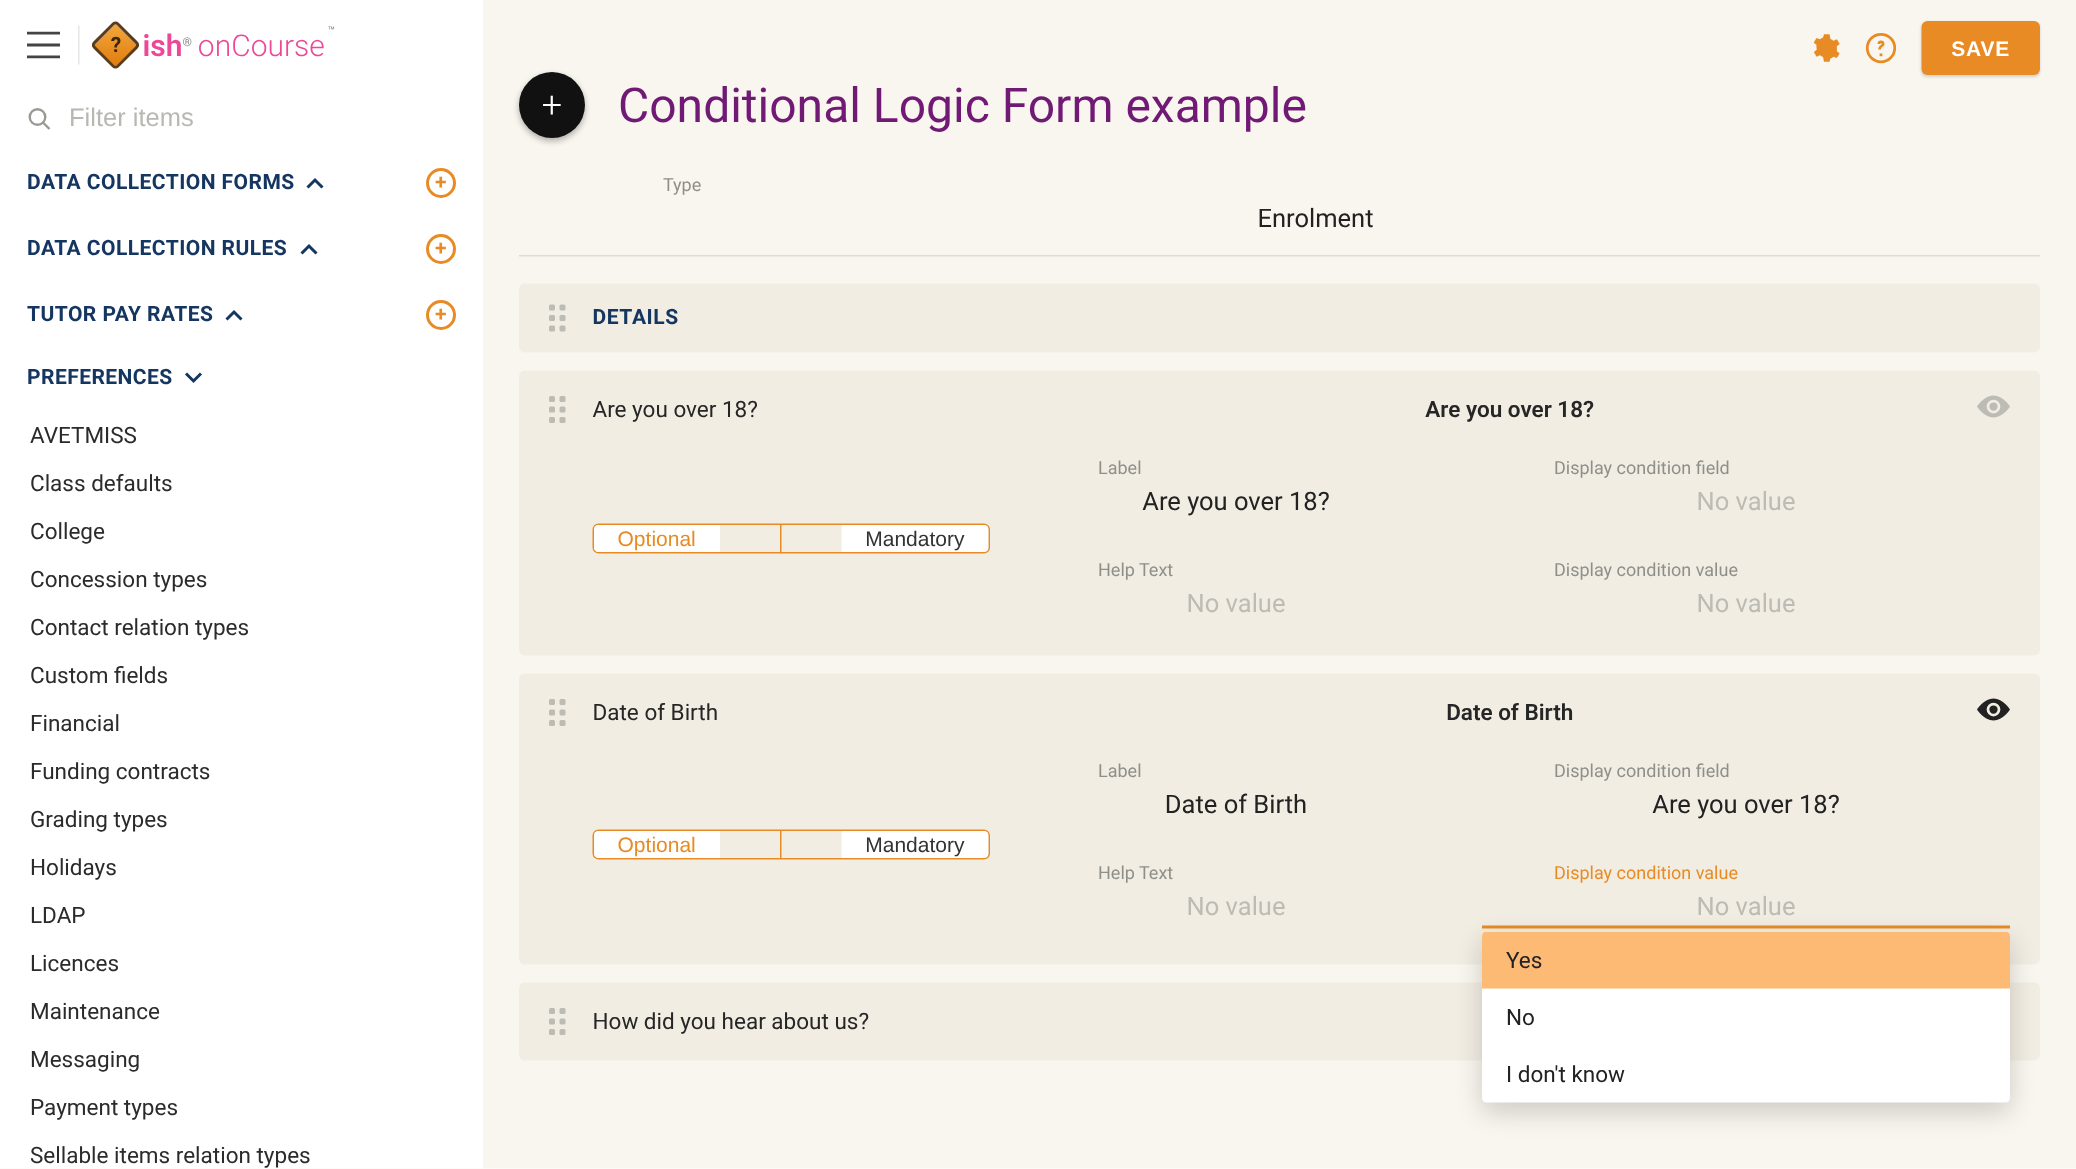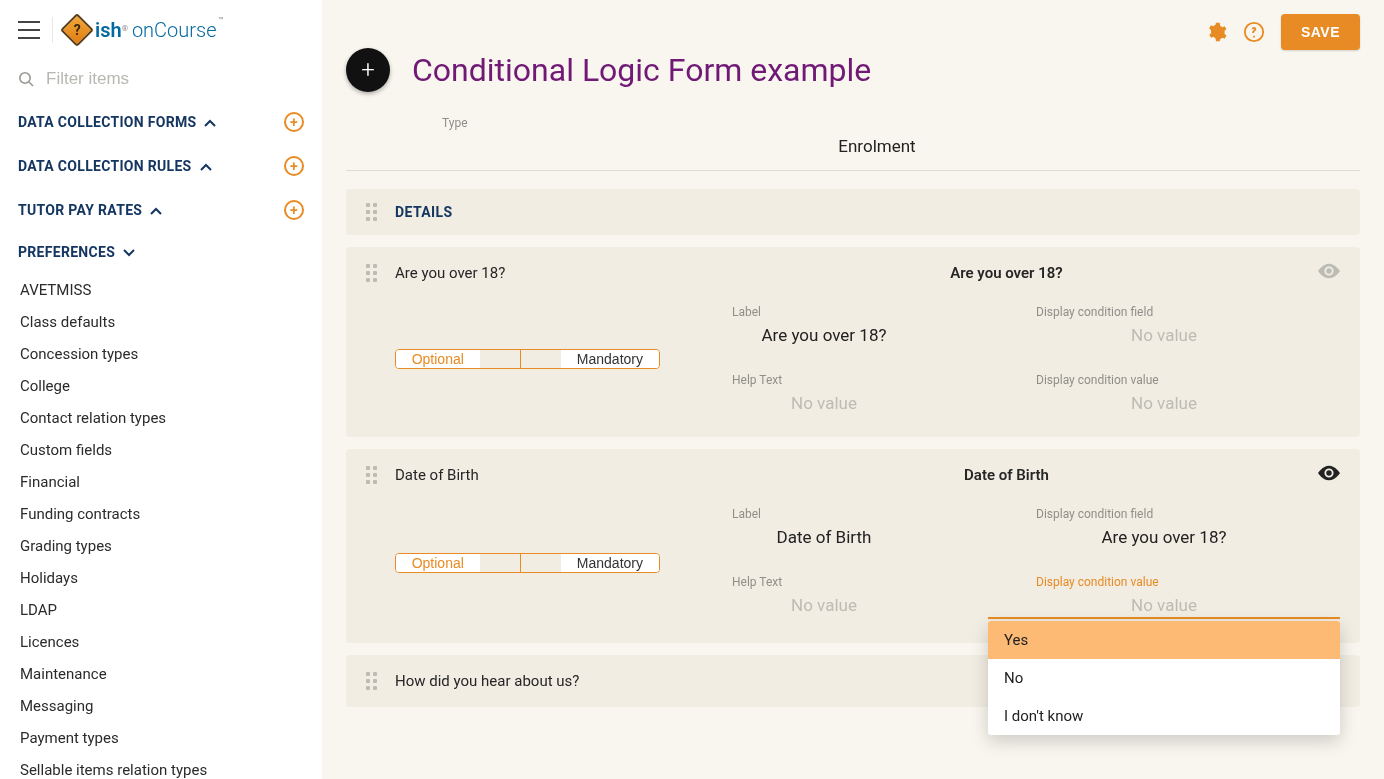--- a/index.html
+++ b/index.html
@@ -35,21 +35,21 @@
   .sidebar-top{
     display:flex;
     align-items:center;
     gap:12px;
     padding:0 18px;
     height:40px;
   }
   .hamburger svg,.search-row svg{display:block;}
   .vdiv{width:1px;height:26px;background:#e6e6e6;}
   .logo{display:flex;align-items:center;gap:6px;}
-  .logo-text{font-size:20px;font-weight:600;color:#0369a1;}
+  .logo-text{font-size:20px;font-weight:600;color:#ec4899;}
   .logo-thin{font-weight:300;}
   .logo-badge{
      width:24px;height:24px;transform:rotate(45deg);
      background:linear-gradient(135deg,#f2a83a,#e07c10);
      border:2px solid #5a3b1a;border-radius:3px;
      display:flex;align-items:center;justify-content:center;
   }
   .logo-badge span{transform:rotate(-45deg);color:#3b2710;font-weight:700;font-size:14px;}
   .logo-r{font-size:8px;color:#888;vertical-align:super;}
   .logo-tm{font-size:8px;color:#888;vertical-align:super;position:relative;top:-8px;left:2px;}
@@ -253,22 +253,22 @@
         <svg width="12" height="8" viewBox="0 0 12 8">
             <path d="M1 1l5 5 5-5" fill="none" stroke="#143661" stroke-width="2"></path>
           </svg>
       </span>
     </span>
   </div>
 
   <div class="nav-list" id="pref-list">
       <div class="nav-item">AVETMISS</div>
       <div class="nav-item">Class defaults</div>
+      <div class="nav-item">College</div>
       <div class="nav-item">Concession types</div>
-      <div class="nav-item">College</div>
       <div class="nav-item">Contact relation types</div>
       <div class="nav-item">Custom fields</div>
       <div class="nav-item">Financial</div>
       <div class="nav-item">Funding contracts</div>
       <div class="nav-item">Grading types</div>
       <div class="nav-item">Holidays</div>
       <div class="nav-item">LDAP</div>
       <div class="nav-item">Licences</div>
       <div class="nav-item">Maintenance</div>
       <div class="nav-item">Messaging</div>

